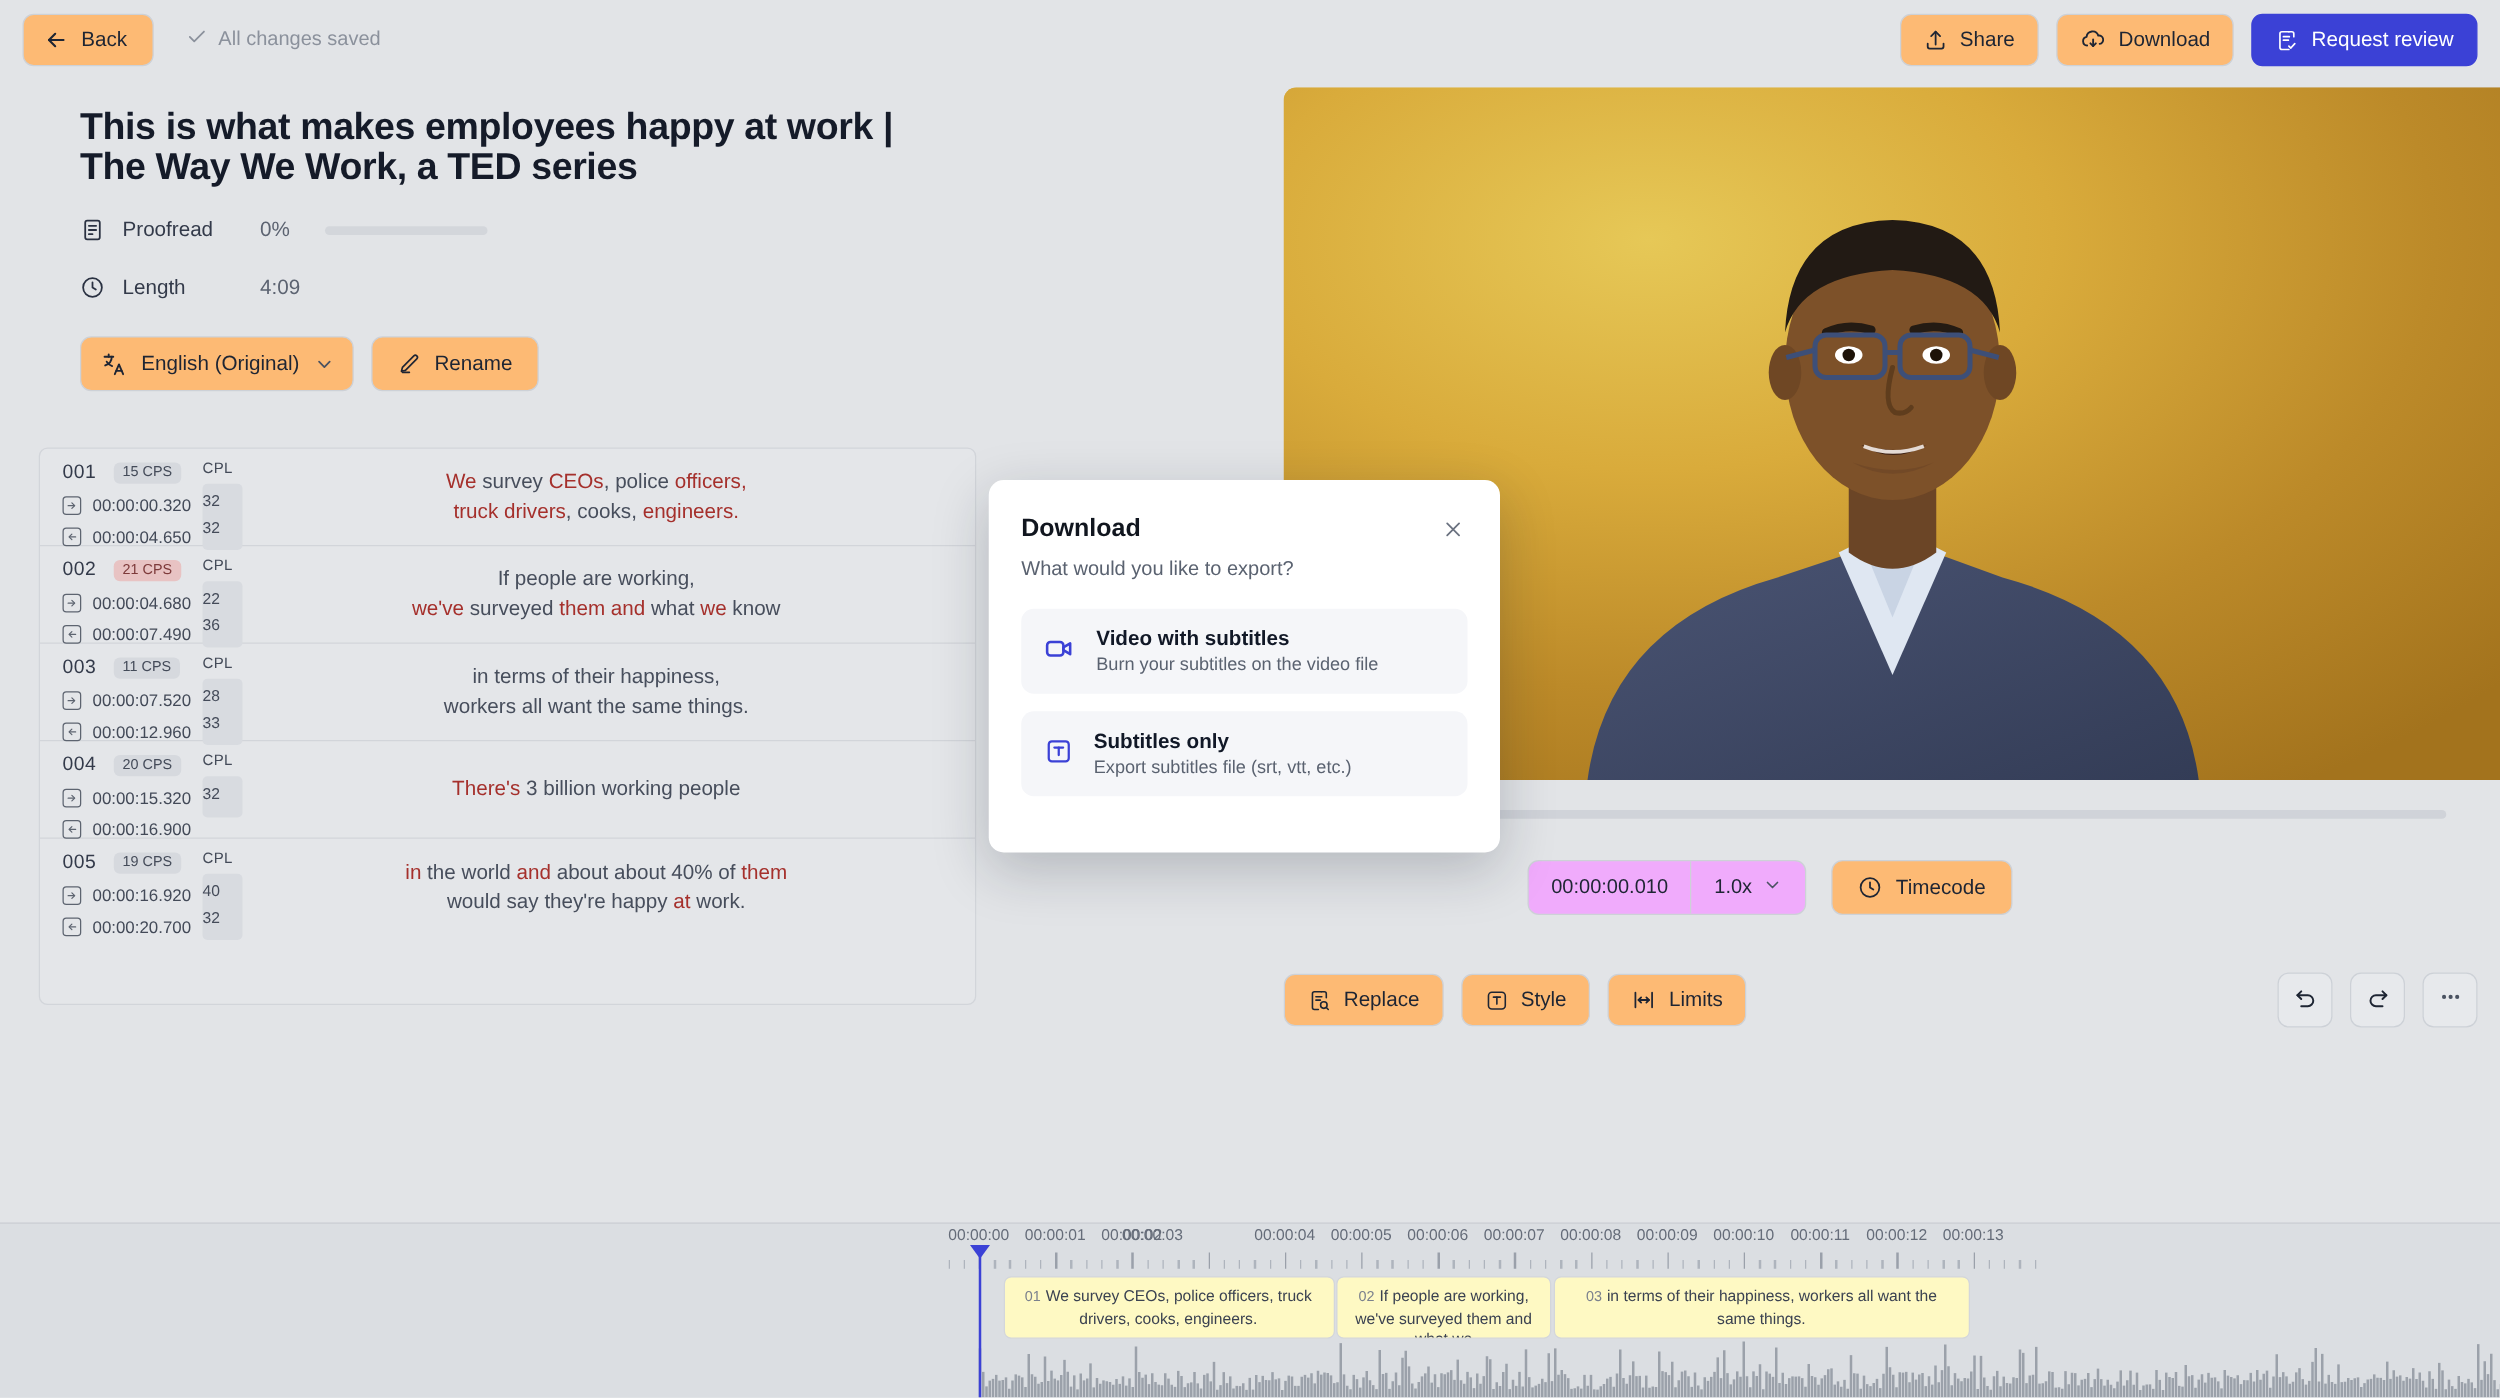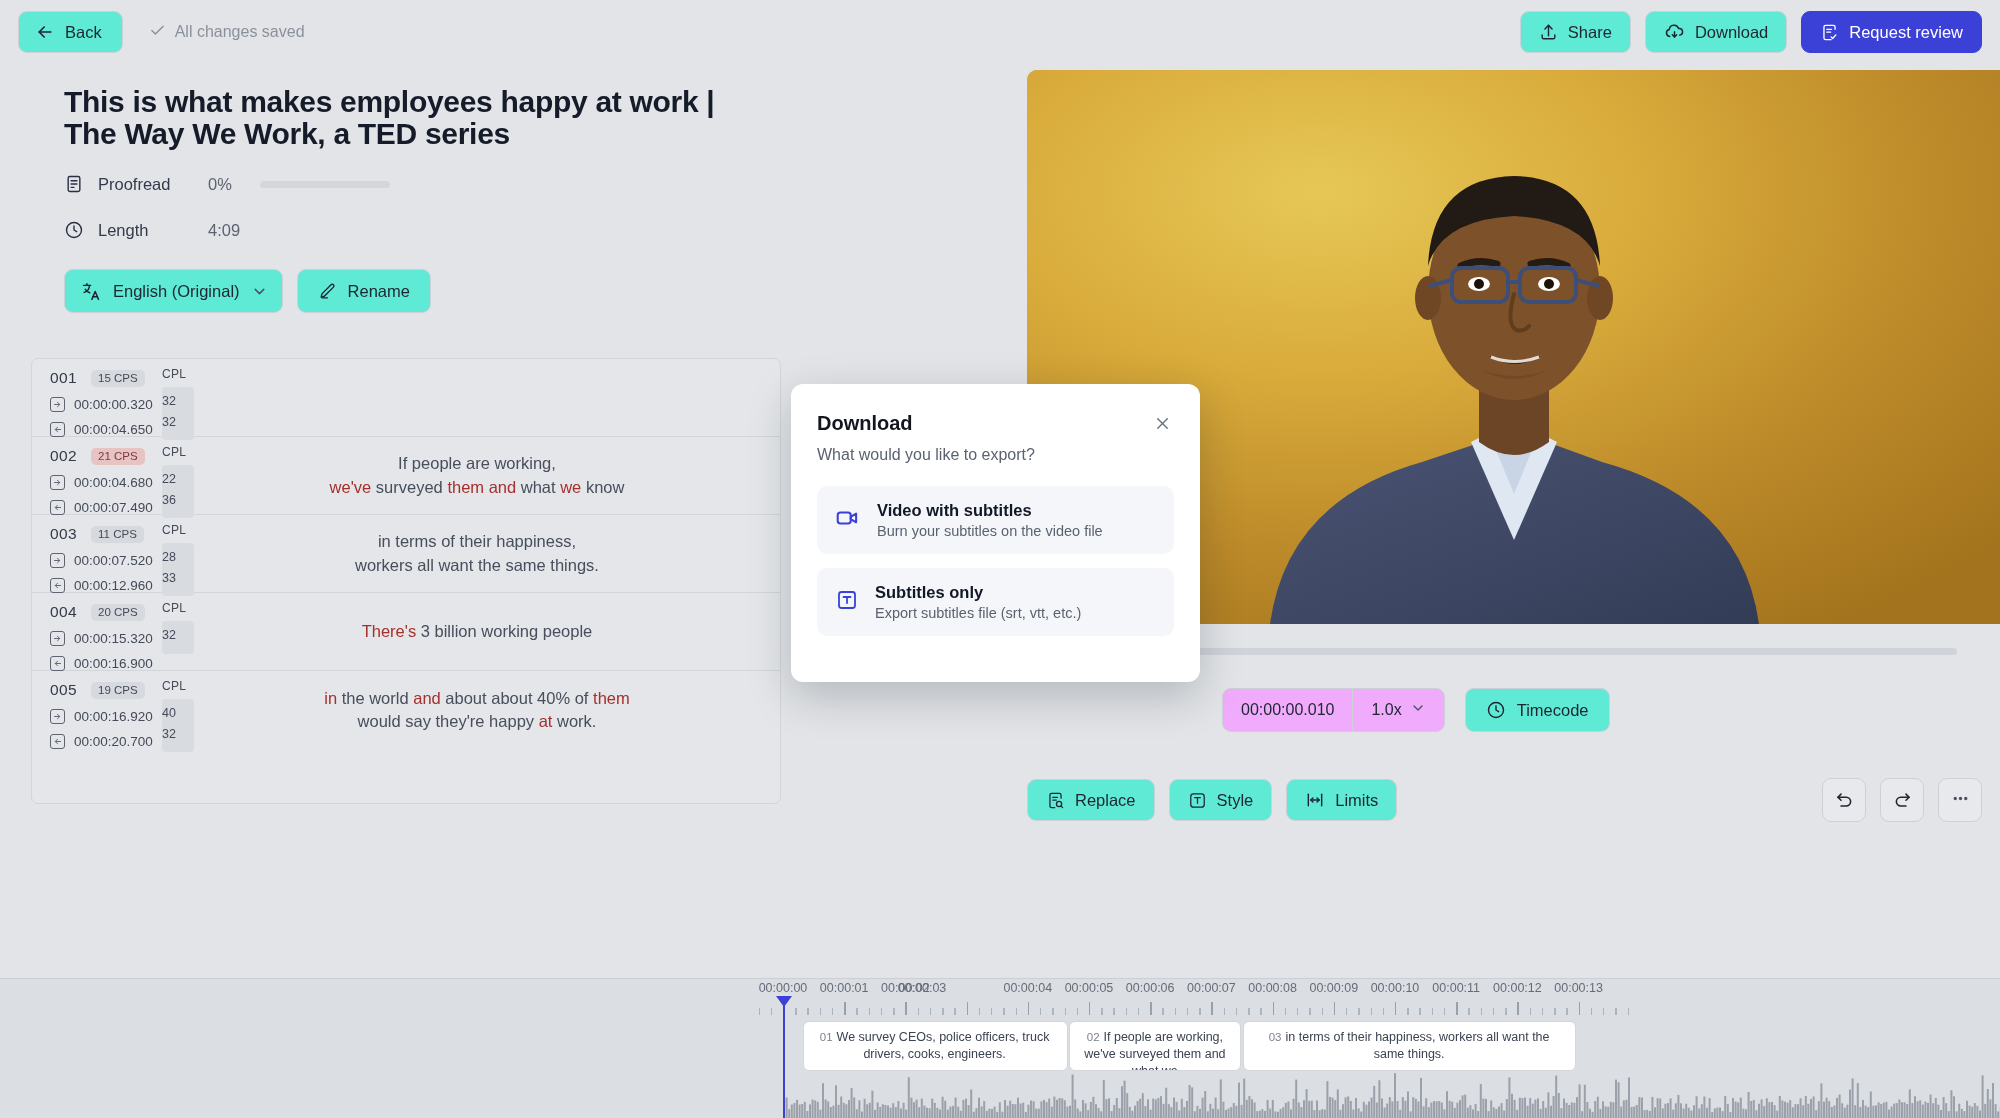--- a/index.html
+++ b/index.html
@@ -30,21 +30,21 @@
     padding: 0 18px;
   }
   .btn {
     display: inline-flex;
     align-items: center;
     gap: 10px;
     height: 42px;
     padding: 0 18px;
     border: 1px solid #cdd1d7;
     border-radius: 9px;
-    background: #5eead4;
+    background: #fdba74;
     color: #1e2533;
     font-size: 16.5px;
     cursor: pointer;
     white-space: nowrap;
   }
   .btn svg { display: block; }
   .back-btn { padding: 0 20px 0 16px; }
   .saved {
     display: flex;
     align-items: center;
@@ -299,21 +299,21 @@
 
   .blocks {
     position: absolute;
     top: 42px; left: 0;
     height: 50px;
     width: 2000px;
   }
   .block {
     position: absolute;
     top: 0; height: 50px;
-    background: #ffffff;
+    background: #fef9c3;
     border: 1px solid #d3d6db;
     border-radius: 6px;
     padding: 7px 10px 0 9px;
     overflow: hidden;
   }
   .block-text {
     font-size: 12.5px;
     line-height: 1.35;
     color: #3b4251;
     text-align: center;
@@ -479,20 +479,26 @@
                 </svg>
               </span>
               <span>00:00:04.650</span>
             </div>
           </div>
           <div class="cpl-col">
             <div class="cpl-head">CPL</div>
             <div class="cpl-box">
               <div>32</div>
               <div>32</div>
+            </div>
+          </div>
+          <div class="sub-text">
+            <div>
+              <div><span class="hl">We</span> survey <span class="hl">CEOs</span>, police <span class="hl">officers,</span></div>
+              <div><span class="hl">truck drivers</span>, cooks, <span class="hl">engineers.</span></div>
             </div>
           </div>
         </div>
         <div class="sub-row">
           <div class="sub-left">
             <div class="sub-idline">
               <span class="sub-index">002</span>
               <span class="cps warn">21 CPS</span>
             </div>
             <div class="time-line">

